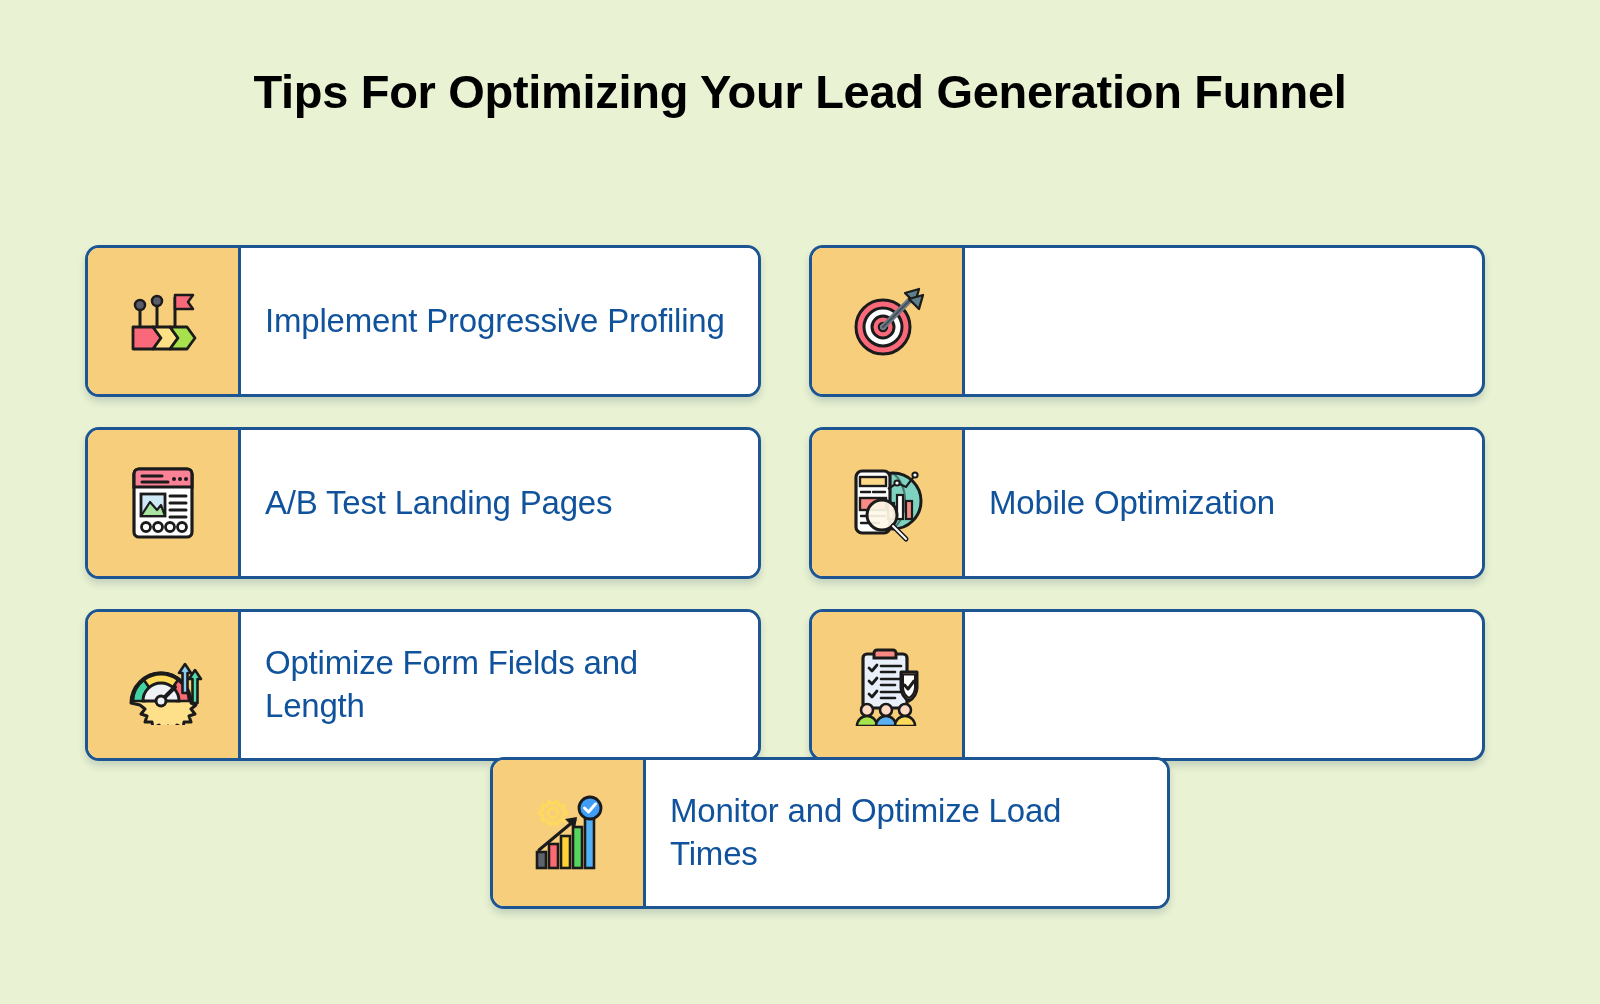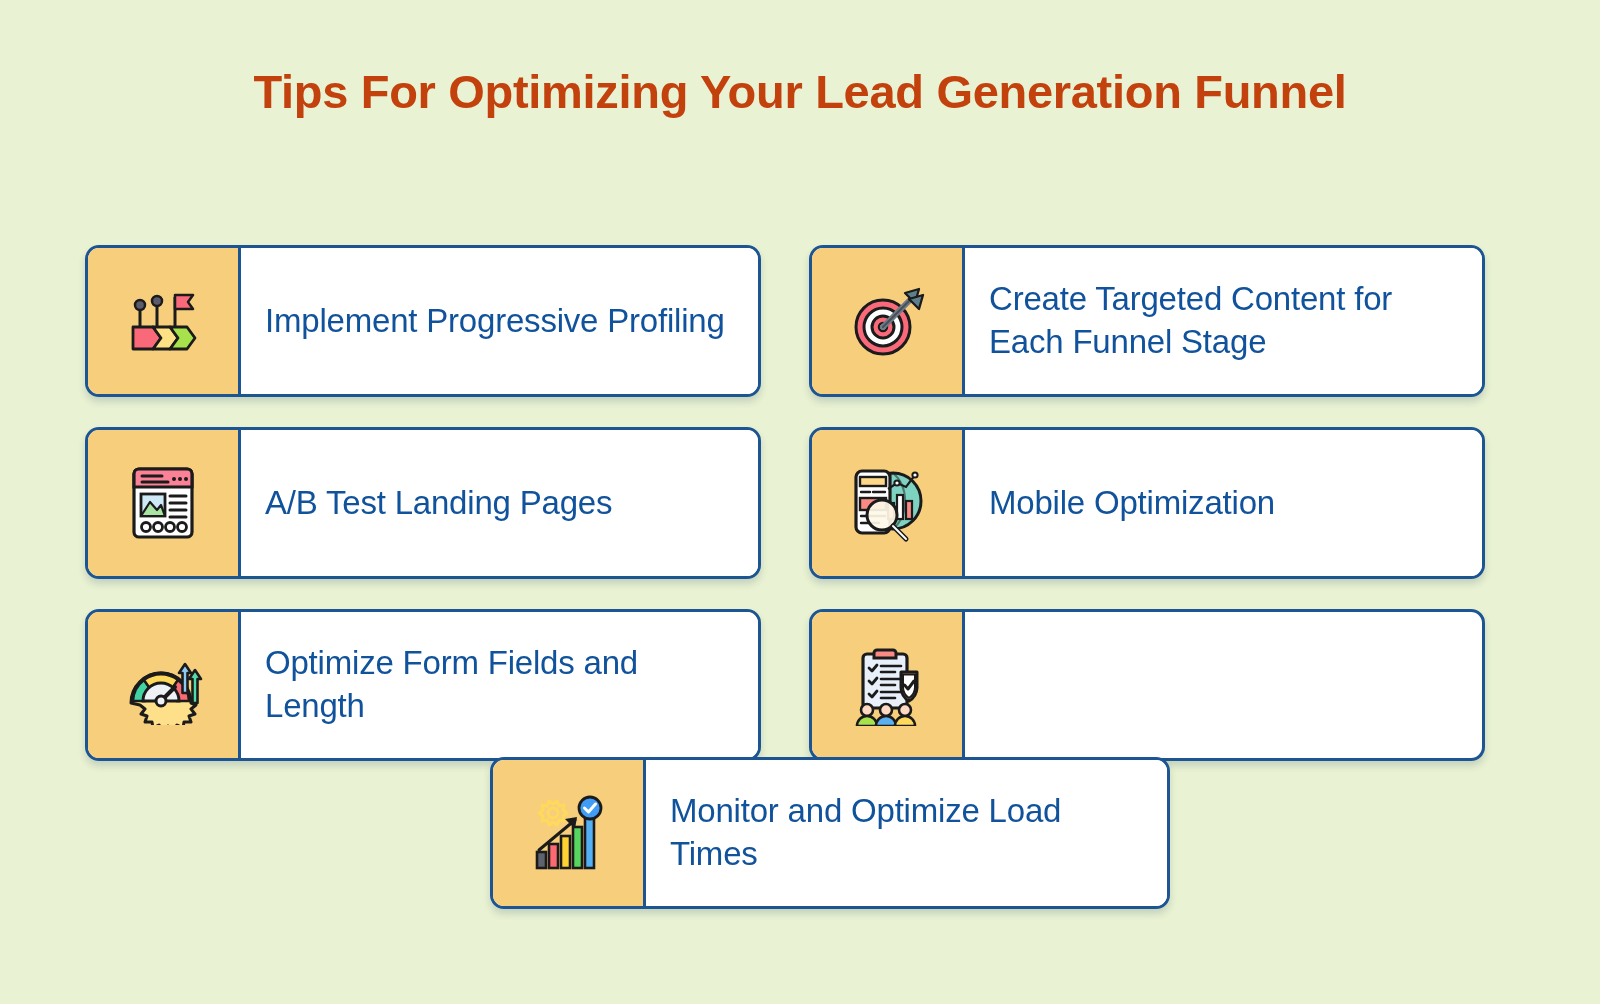--- a/index.html
+++ b/index.html
@@ -27,21 +27,21 @@
   
   .title-wrap {
     width: 100%;
     text-align: center;
     padding-top: 66px;
   }
 
   .page-title {
     font-size: 47px;
     font-weight: bold;
-    color: #c2410c;
+    color: #000000;
     letter-spacing: -0.3px;
     line-height: 1.1;
     white-space: nowrap;
   }
 
   
   .cards-grid {
     position: absolute;
     left: 85px;
     top: 205px;
@@ -149,23 +149,20 @@
             <circle cx="36" cy="44" r="4" fill="#ffffff" stroke="#1b1b1b" stroke-width="2.5"></circle>
 
             <line x1="36" y1="44" x2="66" y2="14" stroke="#6e7b87" stroke-width="6" stroke-linecap="round"></line>
             <line x1="36" y1="44" x2="66" y2="14" stroke="#1b1b1b" stroke-width="2" stroke-linecap="round" opacity="0.45"></line>
 
             <path d="M58 10 L72 6 L68 20 Z" fill="#5e7f8c" stroke="#1b1b1b" stroke-width="2.3" stroke-linejoin="round"></path>
             <path d="M62 16 L76 12 L72 26 Z" fill="#5e7f8c" stroke="#1b1b1b" stroke-width="2.3" stroke-linejoin="round"></path>
           </svg>
         </span>
       </div>
-      <div class="card-body">
-        <div class="card-label two-line">Create Targeted Content for Each Funnel Stage</div>
-      </div>
     </div>
 
     <div class="card">
       <div class="card-icon-panel">
         <span>
           <svg width="74" height="80" viewBox="0 0 74 80">
             <rect x="8" y="6" width="58" height="68" rx="5" fill="#ffffff" stroke="#1b1b1b" stroke-width="3.2"></rect>
             <path d="M8 11 a5 5 0 0 1 5 -5 h48 a5 5 0 0 1 5 5 v13 h-58 Z" fill="#fa8196" stroke="#1b1b1b" stroke-width="3.2"></path>
             <line x1="16" y1="13" x2="36" y2="13" stroke="#1b1b1b" stroke-width="3" stroke-linecap="round"></line>
             <line x1="16" y1="19" x2="42" y2="19" stroke="#1b1b1b" stroke-width="3" stroke-linecap="round"></line>

